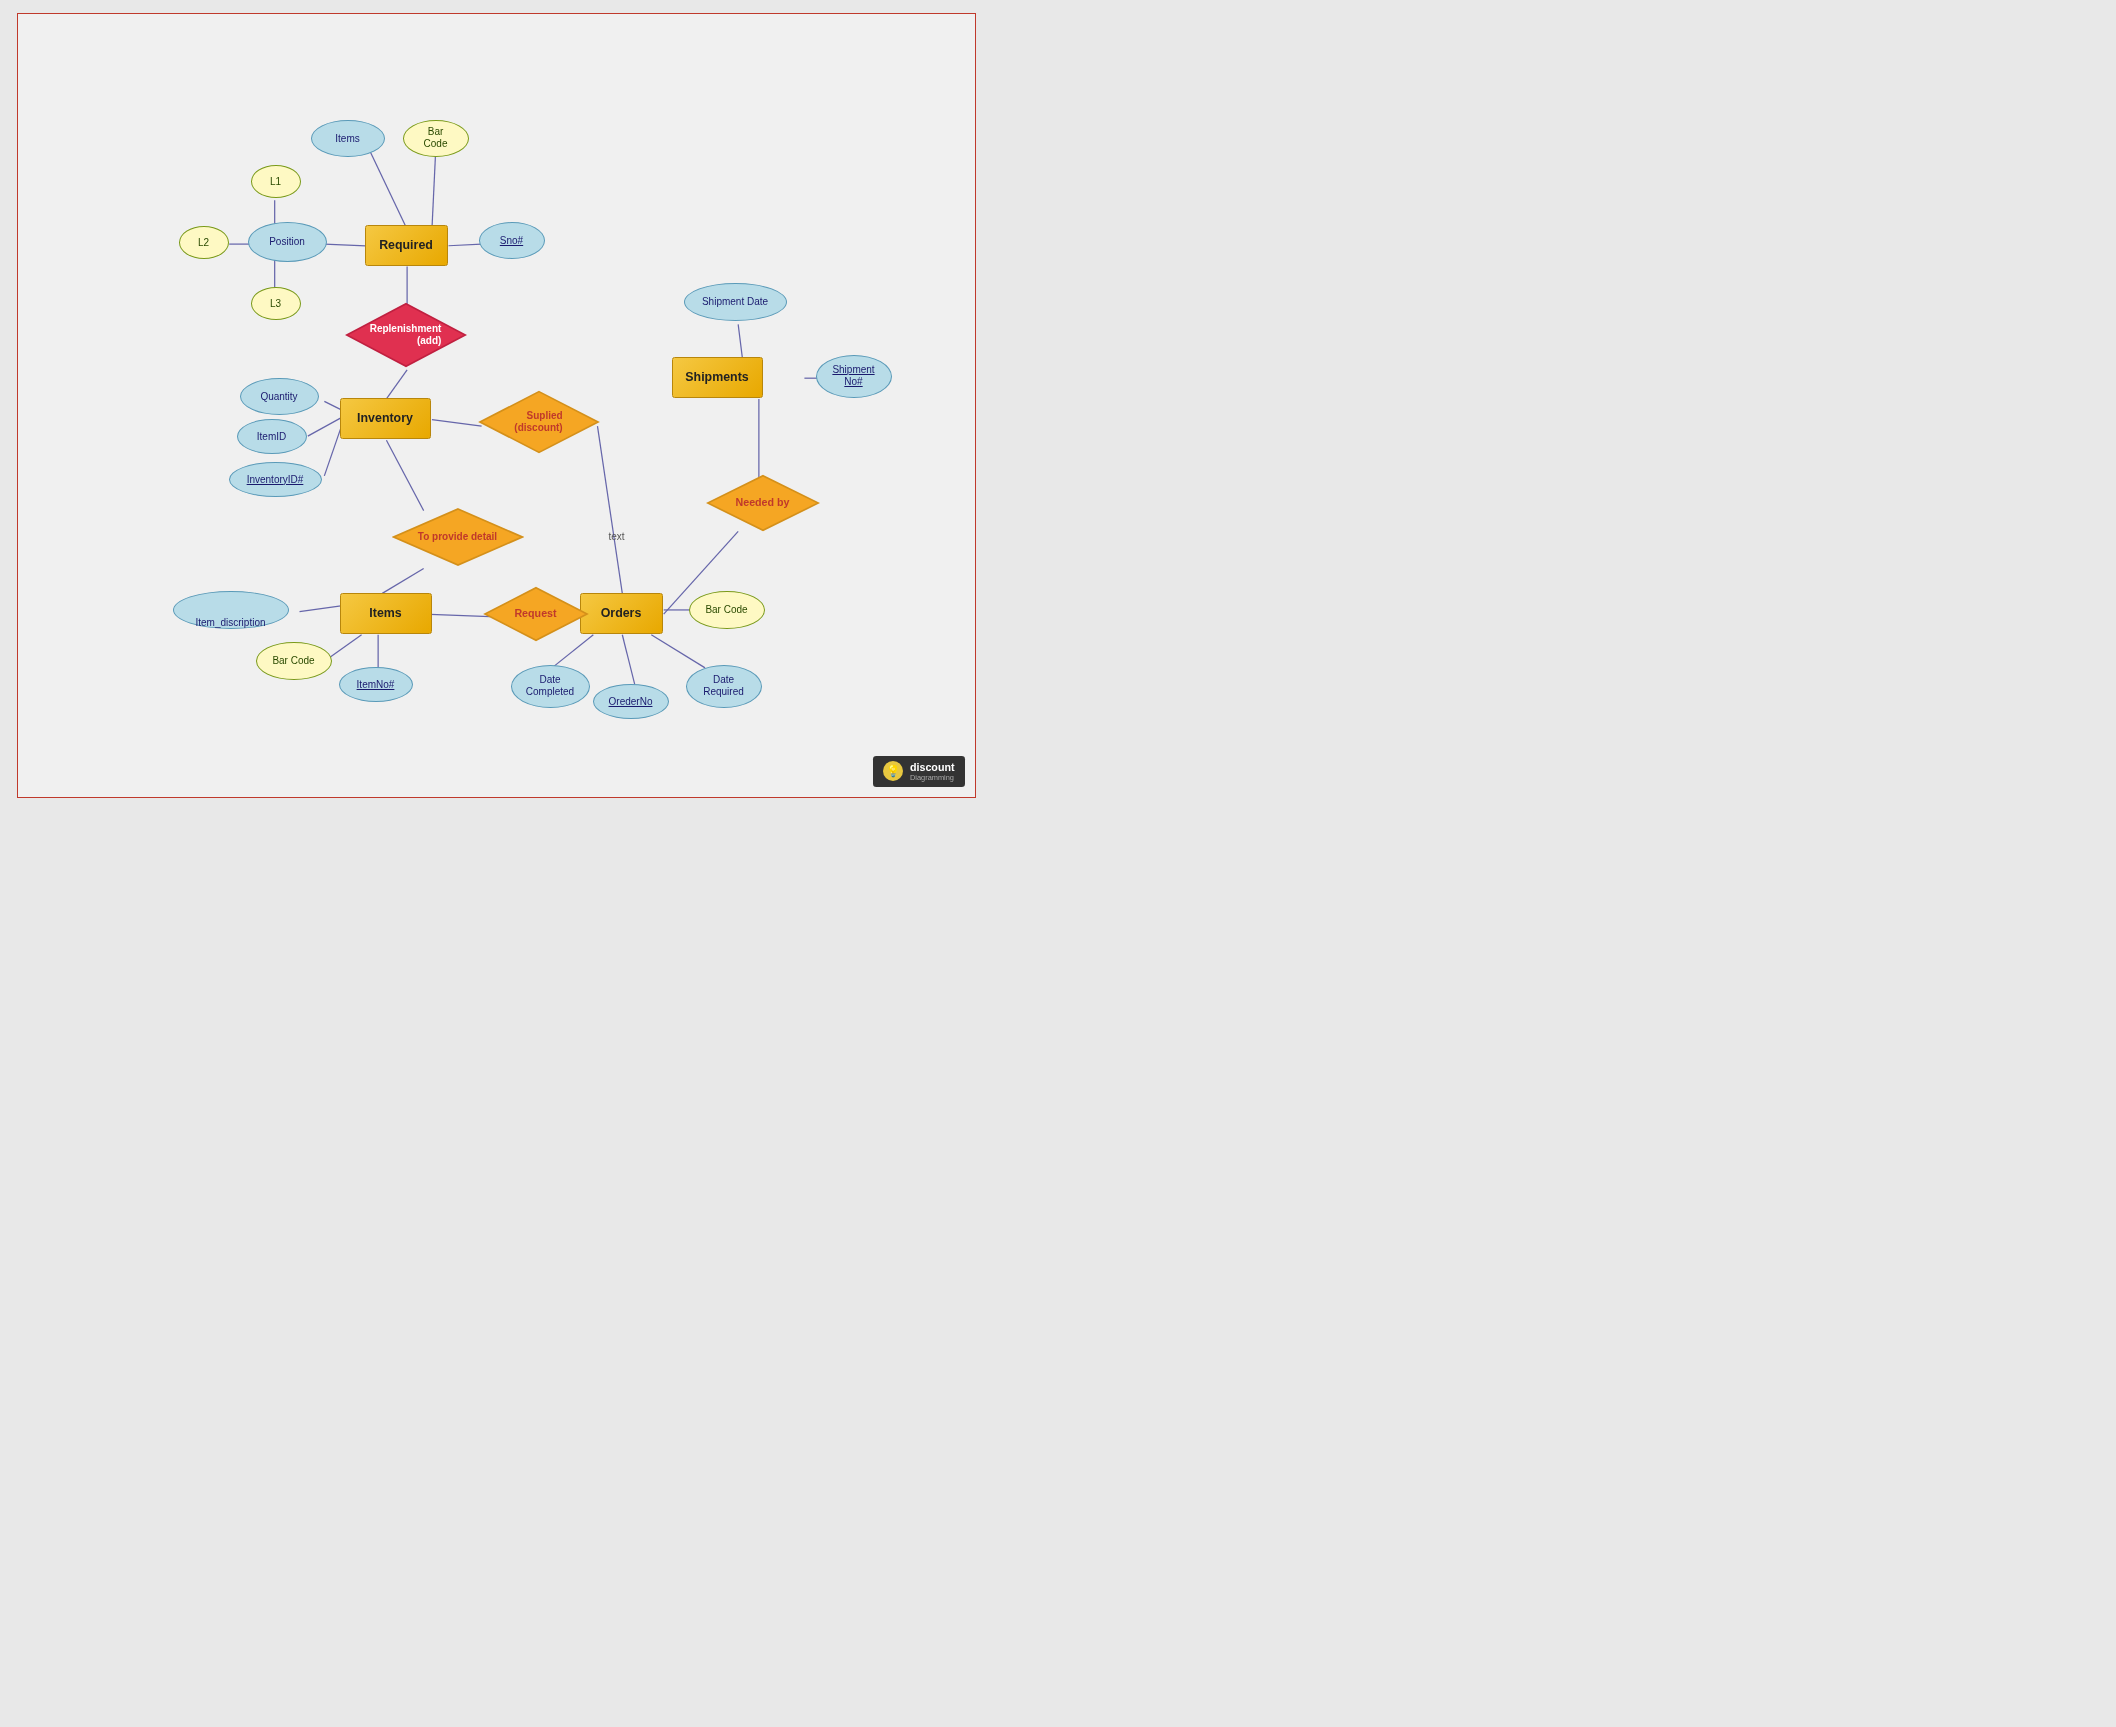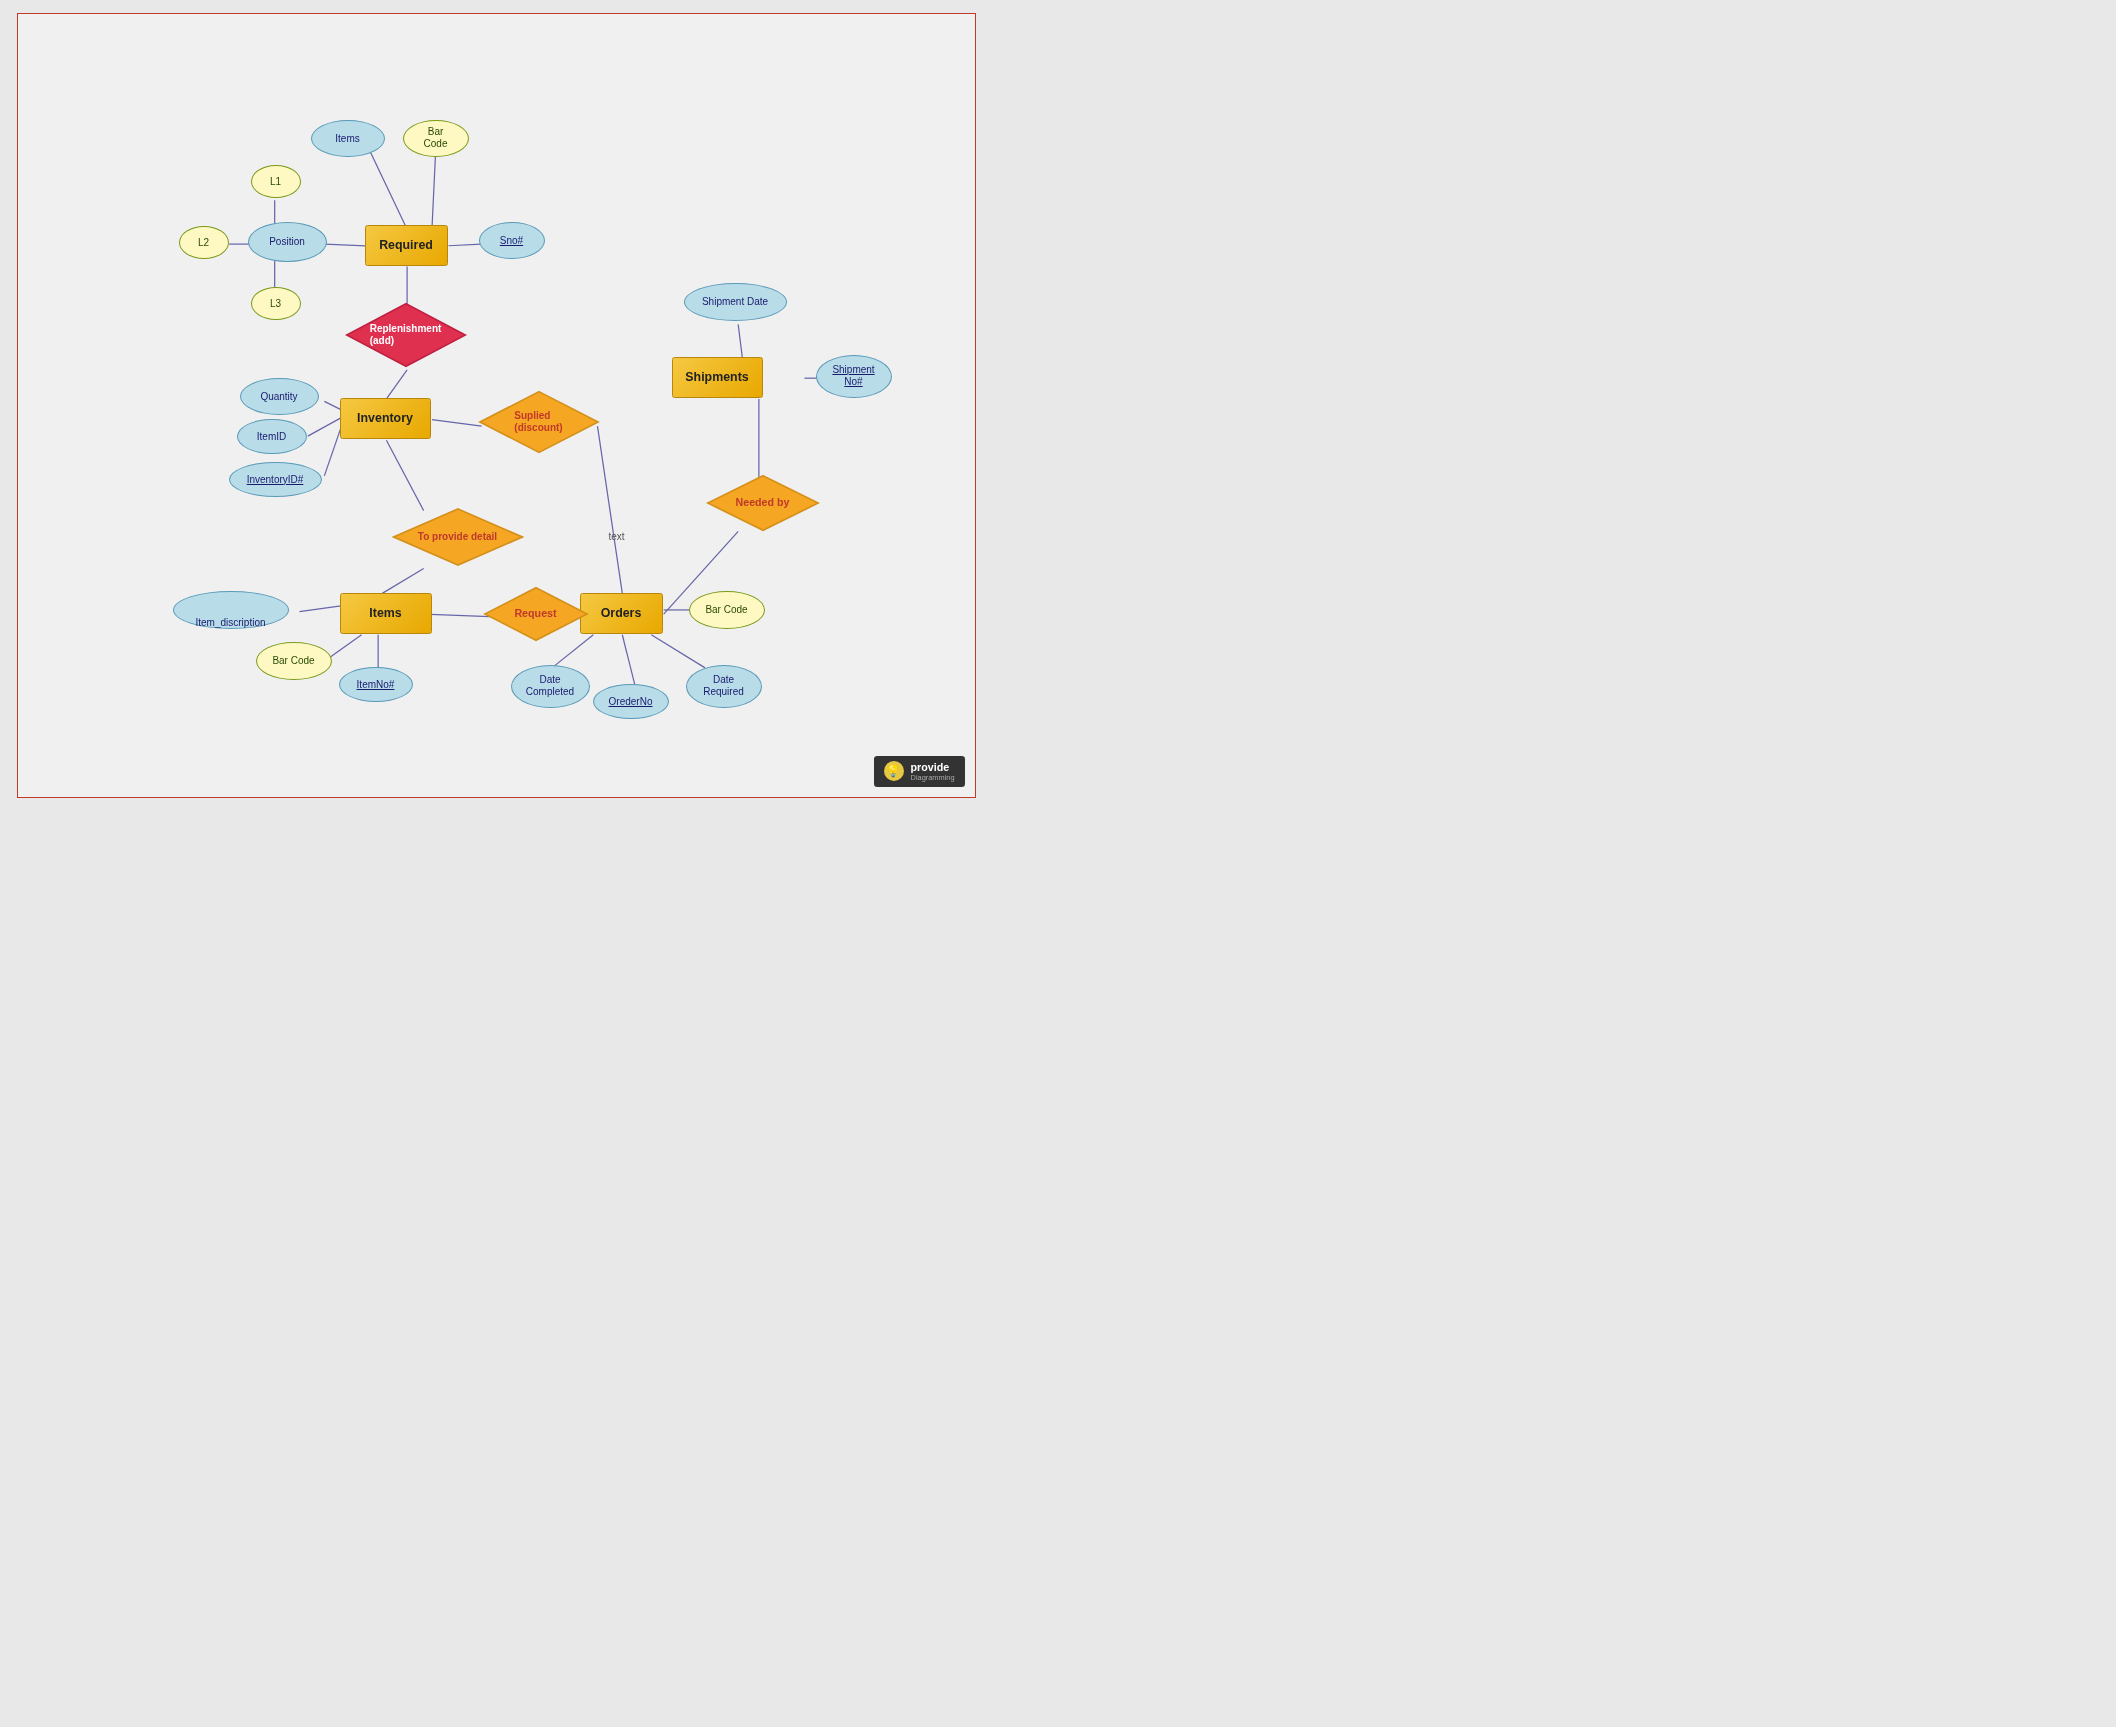--- a/index.html
+++ b/index.html
@@ -85,21 +85,21 @@
       position: absolute;
       top: 0; left: 0;
       width: 100%;
       height: 100%;
     }
     .diamond-label {
       position: relative;
       z-index: 2;
       font-size: 10.7px;
       font-weight: bold;
-      text-align: left;
+      text-align: right;
       line-height: 1.2;
     }
     .creately-badge {
       position: absolute;
       bottom: 10px;
       right: 10px;
       background: #333;
       color: white;
       padding: 5px 10px;
       border-radius: 3.3px;
@@ -327,18 +327,18 @@
   <div class="diamond" style="left:688px;top:460px;width:114px;height:58px;">
     <svg class="diamond-shape" viewBox="0 0 138 70">
       <polygon points="69,2 136,35 69,68 2,35" fill="#f5a623" stroke="#d4901a" stroke-width="2"></polygon>
     </svg>
     <span class="diamond-label" style="color:#c0392b;position:relative;z-index:2;font-size:10.7px;line-height:1.2">Needed by</span>
   </div>
 
   <div class="creately-badge">
     <div class="bulb-icon">💡</div>
     <div class="creately-text">
-      <span class="creately-name">provide</span>
+      <span class="creately-name">discount</span>
       <span class="creately-sub">Diagramming</span>
     </div>
   </div>
 </div>
 
 
 </body></html>

